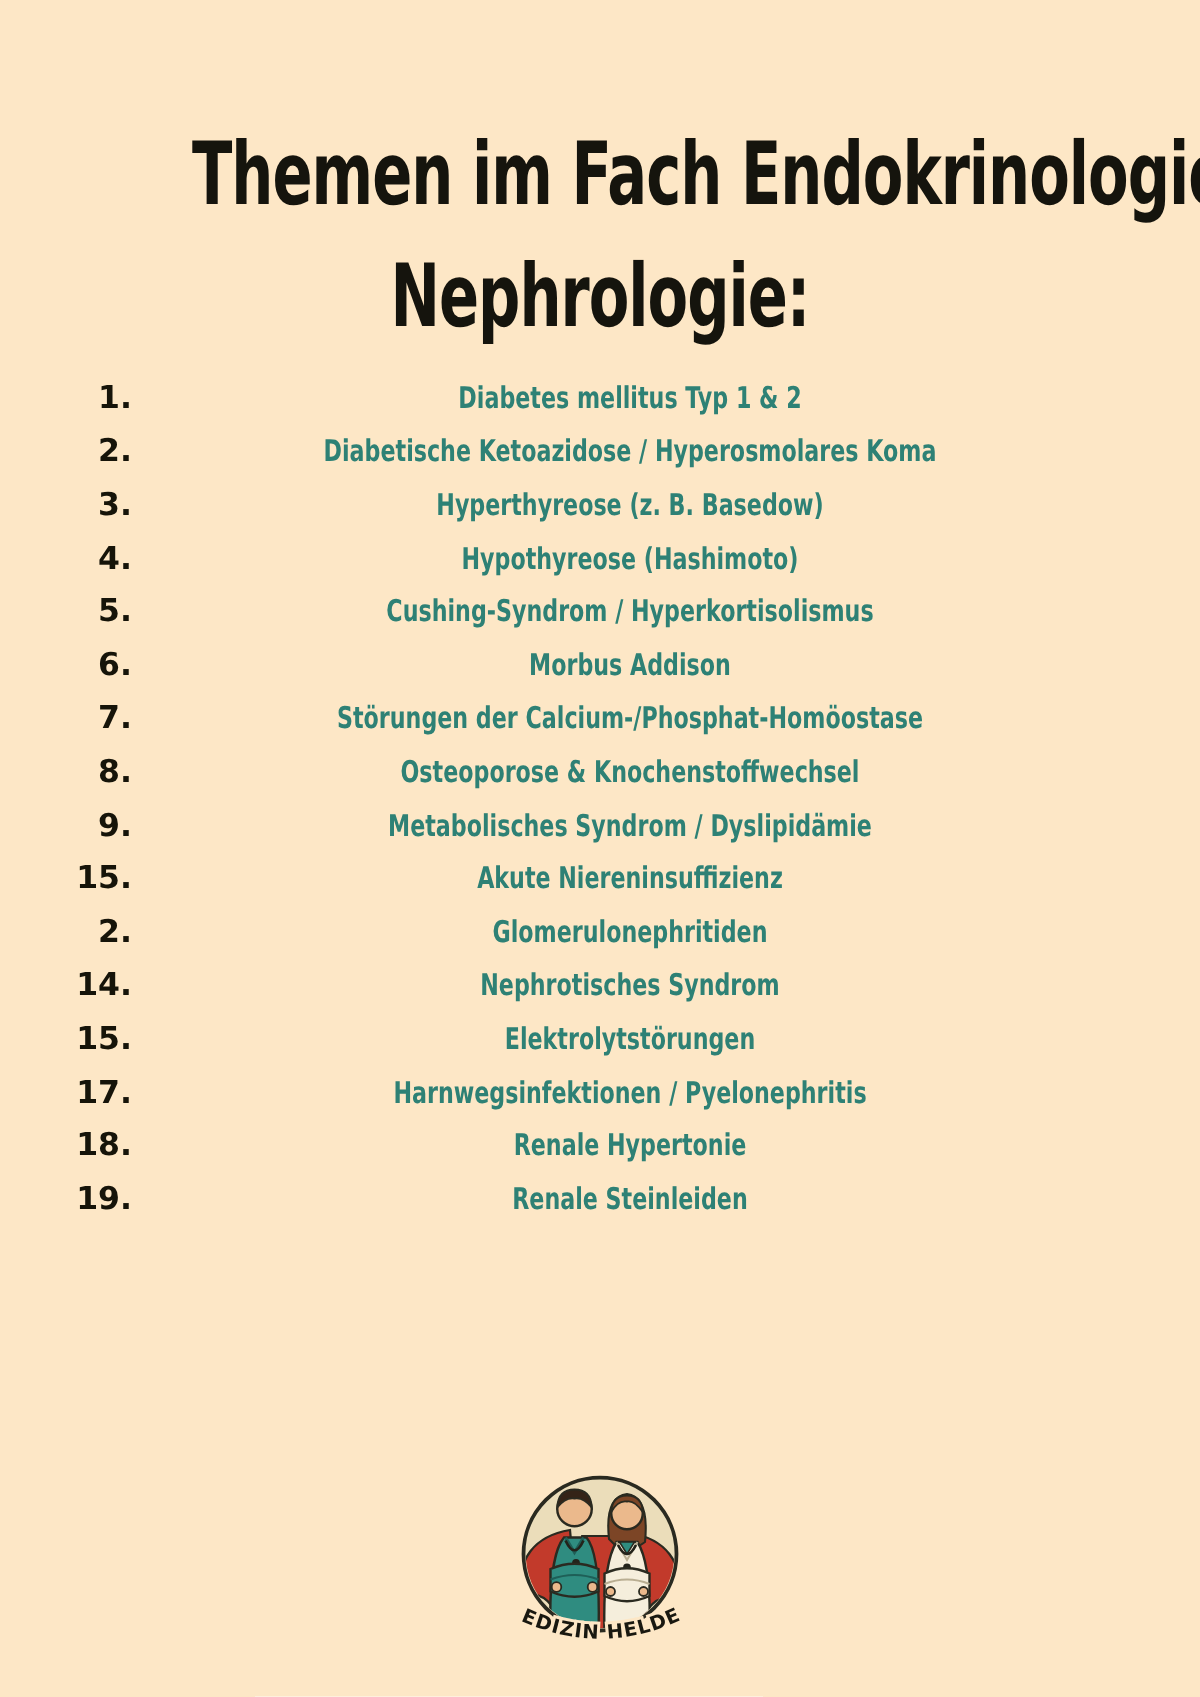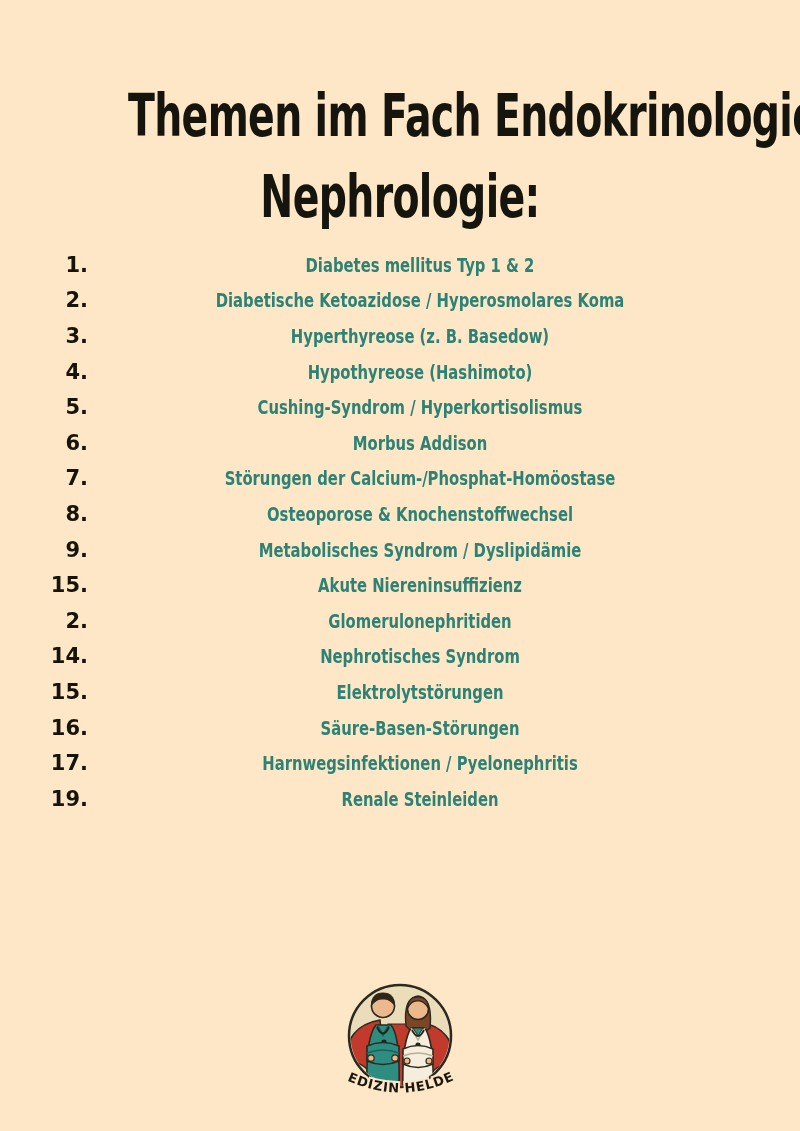--- a/index.html
+++ b/index.html
@@ -125,26 +125,26 @@
       </div>
       <div class="row">
         <span class="num">14.</span>
         <span class="topic">Nephrotisches Syndrom</span>
       </div>
       <div class="row">
         <span class="num">15.</span>
         <span class="topic">Elektrolytstörungen</span>
       </div>
       <div class="row">
-        <span class="num">16.</span>
-        <span class="topic">Säure-Basen-Störungen</span>
-      </div>
-      <div class="row">
         <span class="num">17.</span>
         <span class="topic">Harnwegsinfektionen / Pyelonephritis</span>
+      </div>
+      <div class="row">
+        <span class="num">18.</span>
+        <span class="topic">Renale Hypertonie</span>
       </div>
       <div class="row">
         <span class="num">19.</span>
         <span class="topic">Renale Steinleiden</span>
       </div>
     </div>
 
   <div class="logo-wrap">
     <svg viewBox="0 0 160 140" xmlns="http://www.w3.org/2000/svg">
       <defs>

